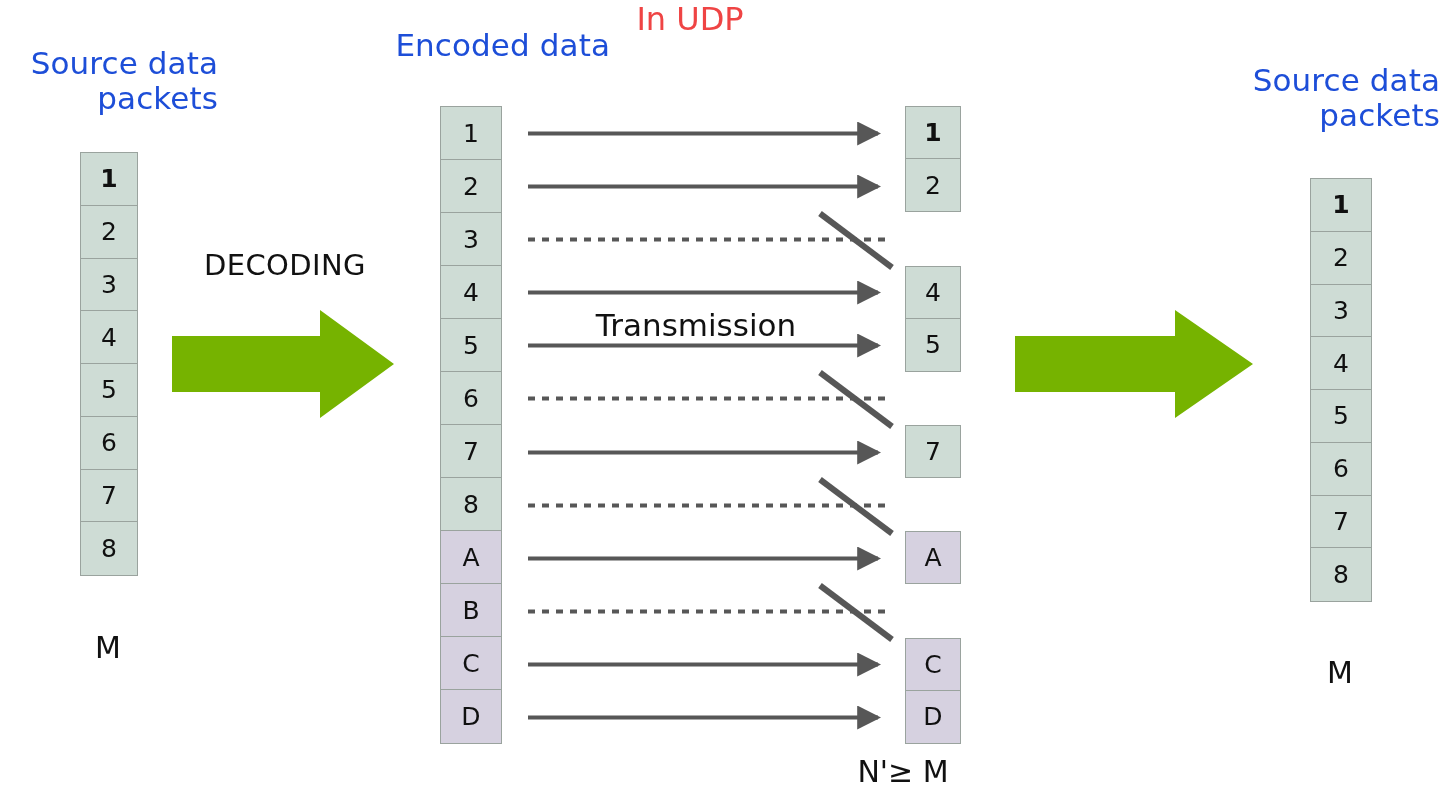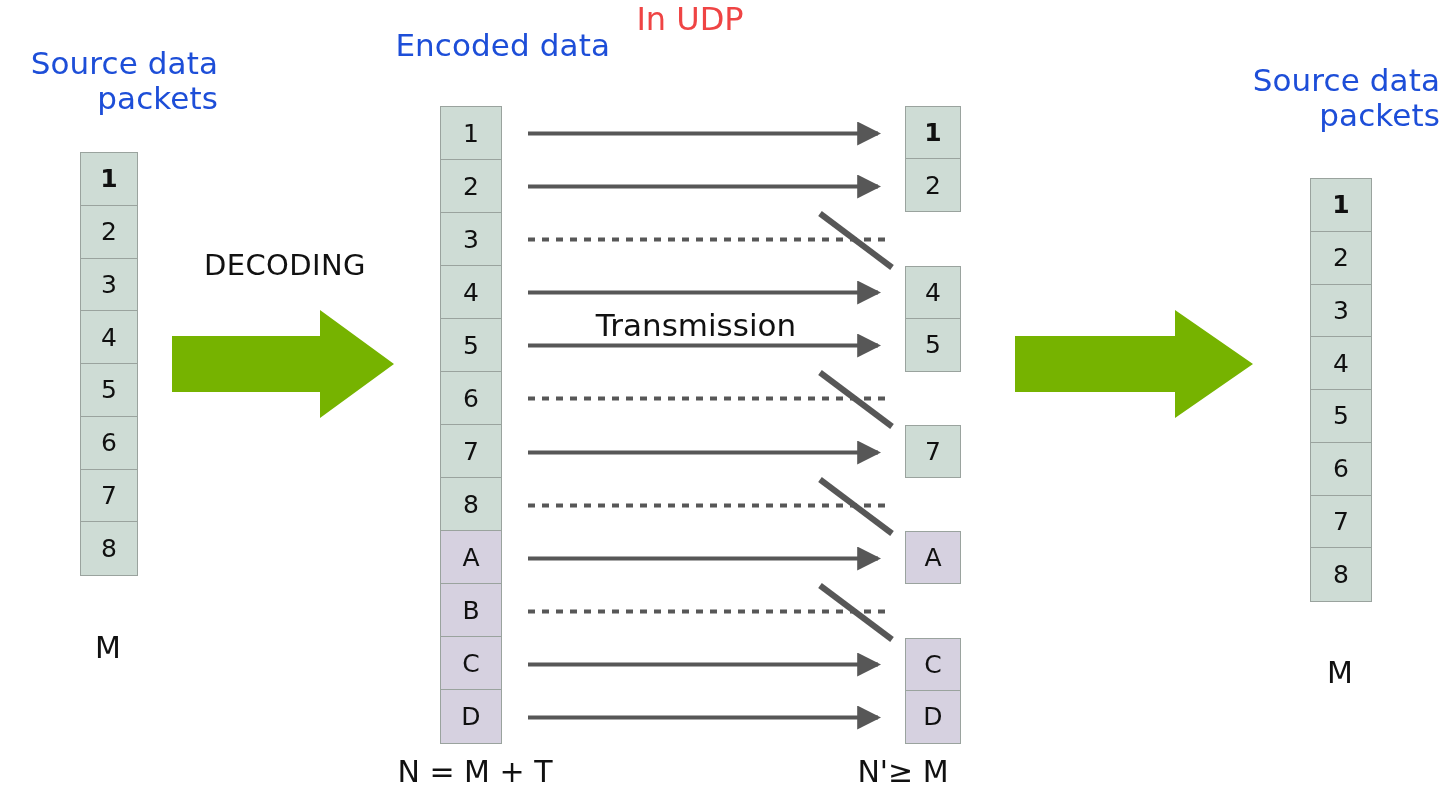--- a/index.html
+++ b/index.html
@@ -138,21 +138,20 @@
       <div class="cell green" style="height: 53.1667px;">5</div>
       <div class="cell green" style="height: 53.1667px;">6</div>
       <div class="cell green" style="height: 53.1667px;">7</div>
       <div class="cell green" style="height: 53.1667px;">8</div>
       <div class="cell purple" style="height: 53.1667px;">A</div>
       <div class="cell purple" style="height: 53.1667px;">B</div>
       <div class="cell purple" style="height: 53.1667px;">C</div>
       <div class="cell purple" style="height: 53.1667px;">D</div>
     </div>
 
-  <div class="abs foot-label" style="left:380px; top:754px; width:190px;">N = M + T</div>
 
   <div class="abs line-wrap" id="tx-lines" style="left:520px; top:106px; width:380px; height:638px;"><svg width="380" height="638" viewBox="0 0 380 638">
         <defs>
           <marker id="ah" markerWidth="6" markerHeight="6" refX="5.2" refY="3" orient="auto" markerUnits="strokeWidth">
             <path d="M0,0 L6,3 L0,6 z" fill="#575757"></path>
           </marker>
         </defs>
         <g>
           <line x1="8" y1="27.5" x2="358" y2="27.5" stroke="#575757" stroke-width="4" marker-end="url(#ah)"></line>
         </g>

